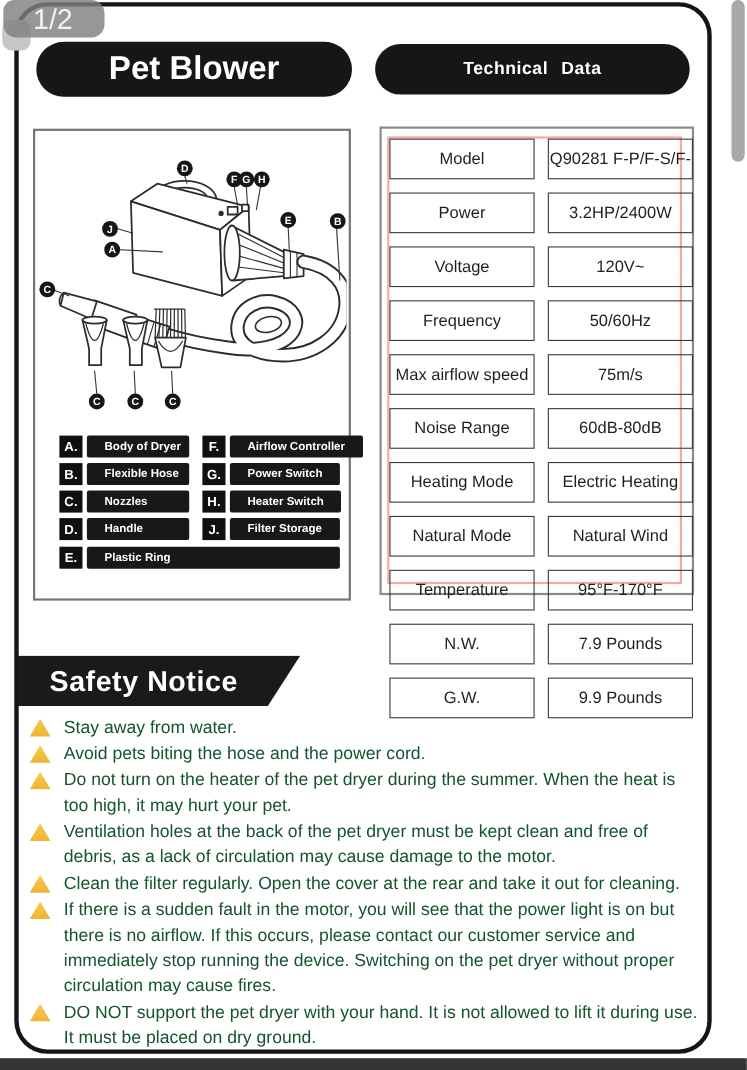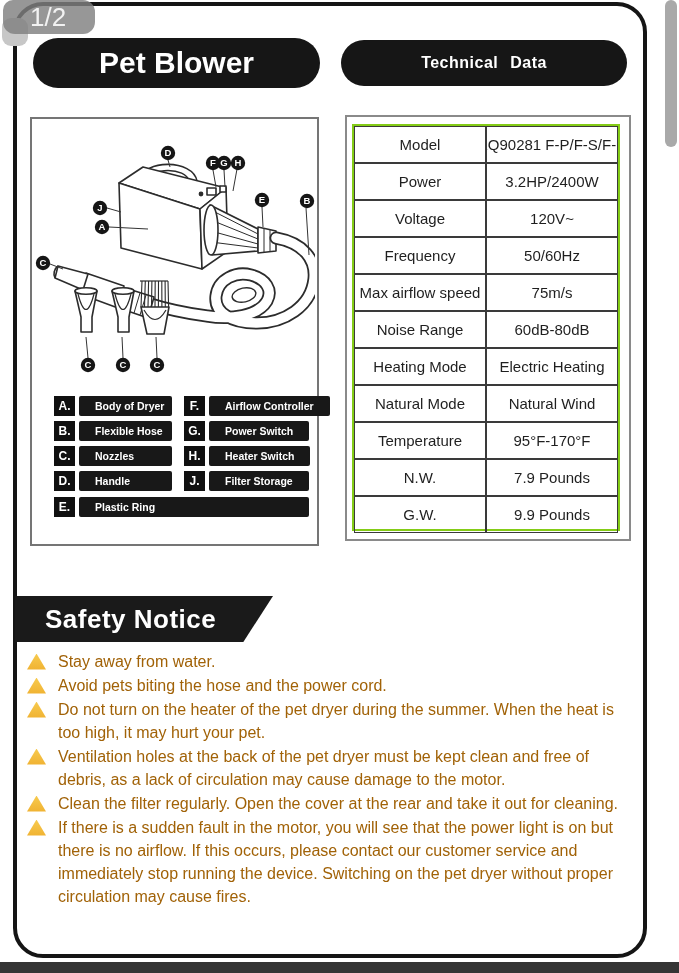--- a/index.html
+++ b/index.html
@@ -35,41 +35,41 @@
   }
   .legend-bar{
     position:absolute;height:20px;background:#181818;color:#fff;font-size:10.5px;font-weight:bold;
     display:flex;align-items:center;padding:0 16px;box-sizing:border-box;border-radius:2px;white-space:nowrap;
   }
   
   .table-outer{position:absolute;left:345px;top:115px;width:282px;height:422px;border:2px solid #8a8a8a;background:#fff;}
   .tech-table{
     position:absolute;left:352px;top:124px;width:268px;height:407px;
     display:grid;grid-template-columns:50% 50%;grid-auto-rows:37px;
-    border:2px solid #84cc16;box-sizing:border-box;
+    border:2px solid #fca5a5;box-sizing:border-box;gap:12px;
   }
   .tech-cell{
     border:1px solid #3a3a3a;display:flex;align-items:center;justify-content:center;
     font-size:15px;color:#1f1f1f;text-align:center;overflow:hidden;white-space:nowrap;
   }
   
   .safety-banner{
     position:absolute;left:15px;top:596px;width:258px;height:46px;background:#1a1a1a;
     clip-path:polygon(0 0,100% 0,88.5% 100%,0 100%);
     color:#fff;font-size:26px;font-weight:bold;display:flex;align-items:center;
     padding-left:30px;box-sizing:border-box;letter-spacing:.5px;
   }
   .safety-list{position:absolute;left:27px;top:650px;width:608px;}
   .safety-item{display:flex;gap:12px;margin:0 0 1px 0;}
   .warn-triangle{
     flex:0 0 19px;width:19px;height:16px;margin-top:3.5px;
     clip-path:polygon(50% 0,0 100%,100% 100%);
     background:linear-gradient(180deg,#f6c84a 0%,#eeab28 100%);
   }
-  .safety-text{font-size:16px;line-height:23px;color:#a16207;flex:1;}
+  .safety-text{font-size:16px;line-height:23px;color:#14532d;flex:1;}
   svg text.callout-letter{font-family:"Liberation Sans",sans-serif;font-size:9.5px;font-weight:bold;fill:#fff;text-anchor:middle;}
 </style>
 </head>
 <body>
 
 <div class="frame"></div>
 
 <div class="tab-shadow"></div>
 <div class="page-tab">
   <span>1/2</span>
@@ -269,13 +269,17 @@
       <div class="safety-text">Ventilation holes at the back of the pet dryer must be kept clean and free of debris, as a lack of circulation may cause damage to the motor.</div>
     </div>
     <div class="safety-item">
       <div class="warn-triangle" style="background: linear-gradient(rgb(247, 202, 78), rgb(240, 178, 50));"></div>
       <div class="safety-text">Clean the filter regularly. Open the cover at the rear and take it out for cleaning.</div>
     </div>
     <div class="safety-item">
       <div class="warn-triangle" style="background: linear-gradient(rgb(247, 202, 78), rgb(240, 178, 50));"></div>
       <div class="safety-text">If there is a sudden fault in the motor, you will see that the power light is on but there is no airflow. If this occurs, please contact our customer service and immediately stop running the device. Switching on the pet dryer without proper circulation may cause fires.</div>
     </div>
+    <div class="safety-item">
+      <div class="warn-triangle" style="background: linear-gradient(rgb(247, 202, 78), rgb(240, 178, 50));"></div>
+      <div class="safety-text">DO NOT support the pet dryer with your hand. It is not allowed to lift it during use. It must be placed on dry ground.</div>
+    </div>
   </div>
 
 </body></html>

